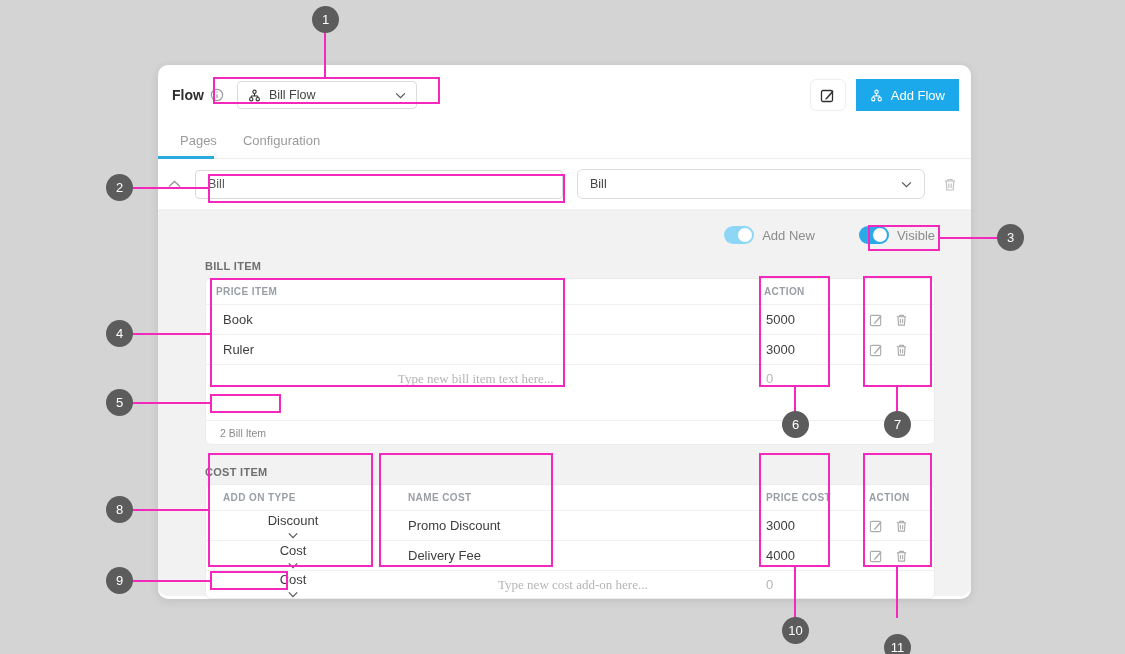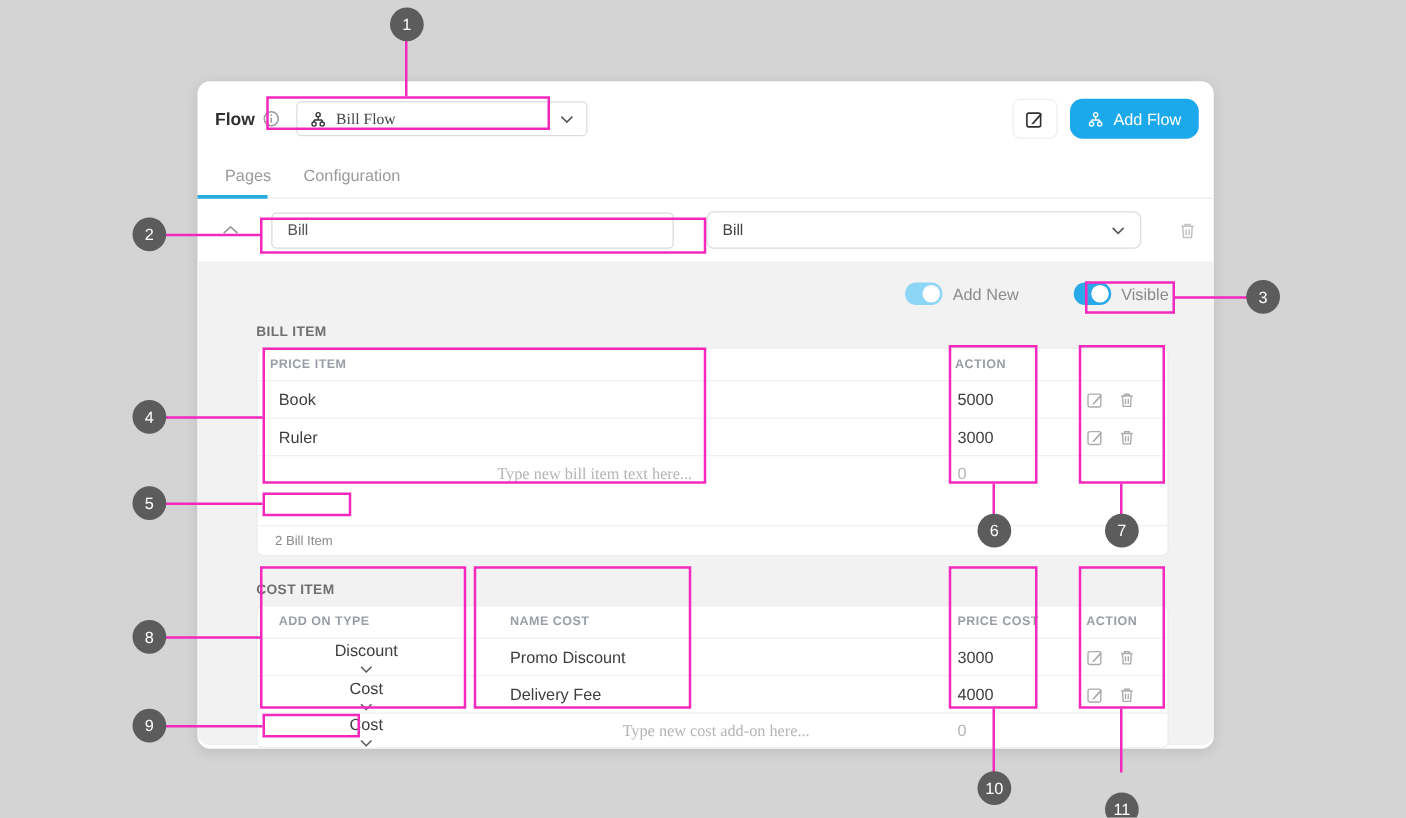--- a/index.html
+++ b/index.html
@@ -8,37 +8,37 @@
 
   .stage { position:absolute; inset:0; }
 
   
   .card { position:absolute; left:158px; top:65px; width:813px; height:534px;
           background:#ffffff; border-radius:10px; box-shadow:0 2px 10px rgba(0,0,0,.10); }
 
   .card-header { display:flex; align-items:center; padding:14px 12px 0 14px; height:46px; }
   .flow-label { font-size:14px; font-weight:bold; color:#2f2f2f; }
   .info-icon { margin-left:6px; color:#9a9a9a; display:inline-flex; }
-  .flow-select { margin-left:13px; width:233px; height:28px; border:1px solid #dcdcdc; border-radius:4px;
+  .flow-select { margin-left:13px; width:180px; height:28px; border:1px solid #dcdcdc; border-radius:4px;
                  display:flex; align-items:center; padding:0 10px; gap:8px; font-size:12.5px; color:#444;
-                 background:#fff; cursor:pointer;font-family:Liberation Serif, serif; }
+                 background:#fff; cursor:pointer; }
   .flow-select .grow { flex:1; }
   .spacer { flex:1; }
   .icon-btn { width:36px; height:32px; background:#fff; border:1px solid #eeeeee; border-radius:6px;
               display:flex; align-items:center; justify-content:center; color:#333; cursor:pointer; }
-  .add-flow-btn { margin-left:10px; height:32px; padding:0 14px; background:#1ca9ec; border:none; border-radius:10px;
+  .add-flow-btn { margin-left:10px; height:32px; padding:0 14px; background:#1ca9ec; border:none; border-radius:0;
                   color:#fff; font-size:13px; display:flex; align-items:center; gap:8px; cursor:pointer;
                   font-family:"Liberation Sans", sans-serif;text-align:center; }
 
   .tabbar { position:relative; margin-top:12px; height:36px; display:flex; align-items:center;
             padding-left:22px; gap:26px; border-bottom:1px solid #ececec; }
   .tab { font-size:13px; color:#9b9b9b; cursor:pointer; }
   .tab-indicator { position:absolute; left:0; bottom:-1px; width:56px; height:3px; background:#29abe2; }
 
-  .page-row { display:flex; align-items:center; height:50px; padding:0 14px 0 20px; gap:26px; }
+  .page-row { display:flex; align-items:center; height:50px; padding:0 14px 0 10px; gap:14px; }
   .collapse-chevron { color:#9a9a9a; display:inline-flex; cursor:pointer; }
   .page-name-input { flex:1; height:29px; border:1px solid #d9d9d9; border-radius:4px; padding:0 12px;
                      font-size:12.5px; color:#555; font-family:"Liberation Sans", sans-serif; outline:none; }
   .page-type-select { width:348px; height:30px; border:1px solid #dcdcdc; border-radius:6px; background:#fff;
                       display:flex; align-items:center; justify-content:space-between; padding:0 12px;
                       font-size:12.5px; color:#444; cursor:pointer; }
   .row-trash { color:#c2c2c2; display:inline-flex; cursor:pointer; margin-left:4px; }
 
   
   .section { background:#f2f2f2; height:387px; border-radius:0 0 10px 10px; padding:14px 36px 0 47px; }

